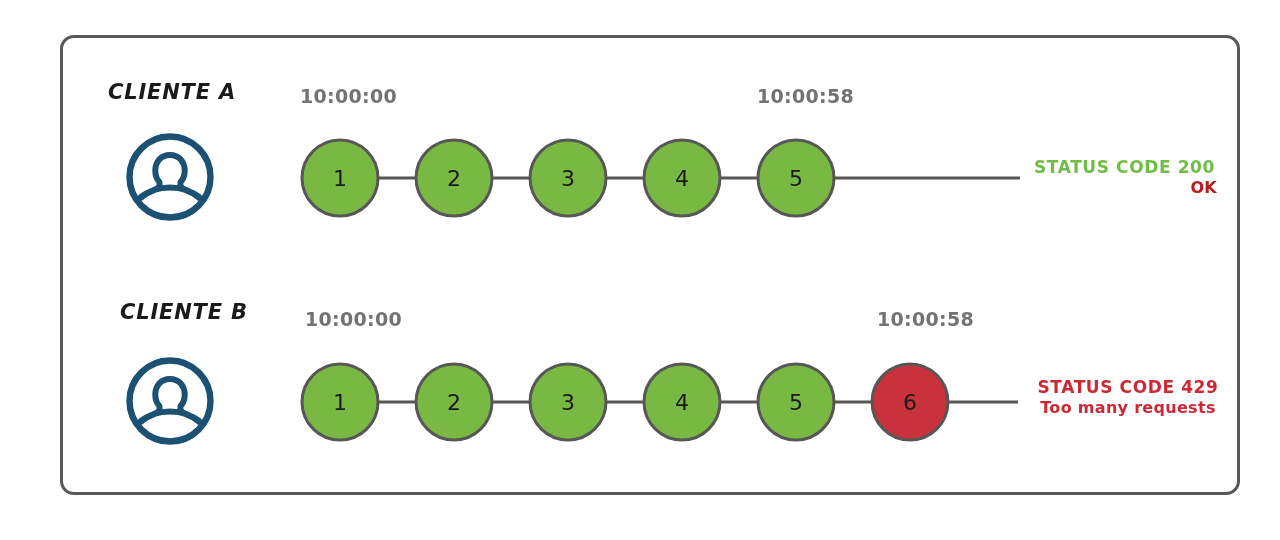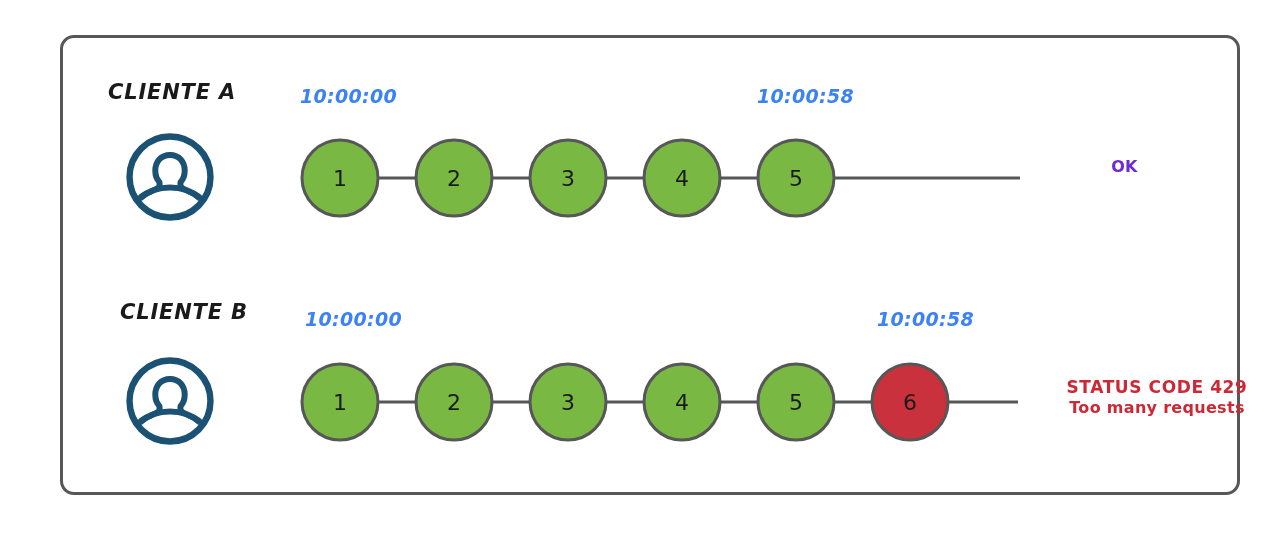--- a/index.html
+++ b/index.html
@@ -58,24 +58,23 @@
     position: absolute;
     width: 92px;
     height: 92px;
   }
 
   .timestamp {
     position: absolute;
     font-family: "DejaVu Sans", sans-serif;
     font-size: 19px;
     font-weight: bold;
-    color: #3b82f6;
+    color: #737373;
     white-space: nowrap;
     letter-spacing: 0.3px;
-    font-style: italic;
   }
 
   
   .chain-svg {
     position: absolute;
     left: 0;
     top: 0;
     width: 1280px;
     height: 540px;
     pointer-events: none;
@@ -129,21 +128,22 @@
                  5 3 13.5 5.5 18.5 9.5" fill="none" stroke="#1B5172" stroke-width="6.5" stroke-linecap="round" stroke-linejoin="round"></path>
         <path d="M18.5 72.5 c8 -7 20 -11 31.5 -11 s23.5 4 31.5 11" fill="none" stroke="#1B5172" stroke-width="6.5" stroke-linecap="round"></path>
       </svg>
     </div>
 
     <div class="timestamp" style="left:300px; top:85px;">10:00:00</div>
 
     <div class="timestamp" style="left:757px; top:85px;">10:00:58</div>
 
     <div class="status-block" style="left:1032px; top:157px; width:185px;">
-      <span class="status-sub" style="color:#6d28d9;">OK</span>
+      <span class="status-main" style="color:#6FBE44;">STATUS CODE 200</span>
+      <span class="status-sub" style="color:#b91c1c;text-align:right;">OK</span>
     </div>
   </div>
 
   <div class="row">
     <div class="client-label" style="left:120px; top:300px;">CLIENTE B</div>
 
     <div class="avatar" style="left:124px; top:355px;">
       <svg viewBox="0 0 100 100" width="92" height="92" aria-hidden="true">
         <circle cx="50" cy="50" r="44" fill="none" stroke="#1B5172" stroke-width="7"></circle>
         <path d="M50 26 c-10 0 -16 7.5 -16 17 0 6 2 10 4.5 12.5 0.5 2.5 0 5 -1.5 6.5
@@ -151,21 +151,21 @@
                  M50 26 c10 0 16 7.5 16 17 0 6 -2 10 -4.5 12.5 -0.5 2.5 0 5 1.5 6.5
                  5 3 13.5 5.5 18.5 9.5" fill="none" stroke="#1B5172" stroke-width="6.5" stroke-linecap="round" stroke-linejoin="round"></path>
         <path d="M18.5 72.5 c8 -7 20 -11 31.5 -11 s23.5 4 31.5 11" fill="none" stroke="#1B5172" stroke-width="6.5" stroke-linecap="round"></path>
       </svg>
     </div>
 
     <div class="timestamp" style="left:305px; top:308px;">10:00:00</div>
 
     <div class="timestamp" style="left:877px; top:308px;">10:00:58</div>
 
-    <div class="status-block" style="left:1030px; top:377px; width:196px;margin-left:29px;">
+    <div class="status-block" style="left:1030px; top:377px; width:196px;">
       <span class="status-main" style="color:#CC2936;">STATUS CODE 429</span>
       <span class="status-sub" style="color:#CC2936;text-align:center;">Too many requests</span>
     </div>
   </div>
 
   <svg class="chain-svg" id="chains">
       <g>
         <line x1="378" y1="178" x2="416" y2="178" stroke="#575757" stroke-width="3"></line>
         <line x1="492" y1="178" x2="530" y2="178" stroke="#575757" stroke-width="3"></line>
         <line x1="606" y1="178" x2="644" y2="178" stroke="#575757" stroke-width="3"></line>

